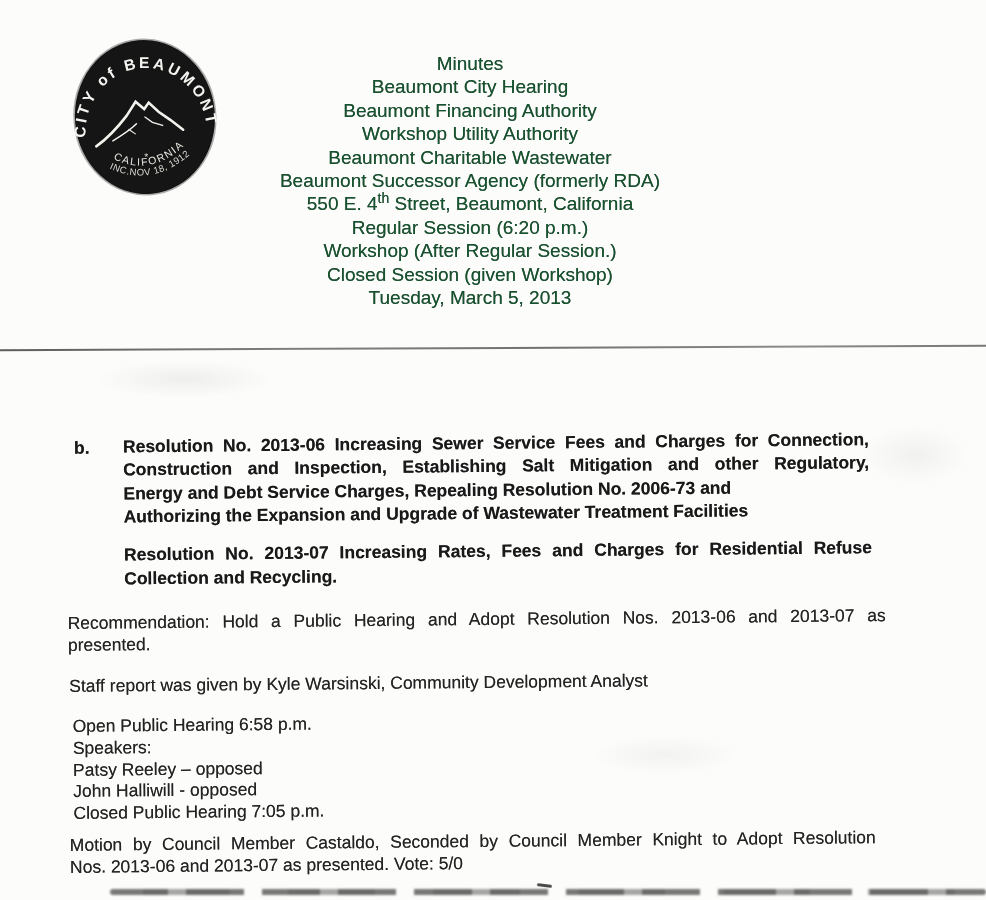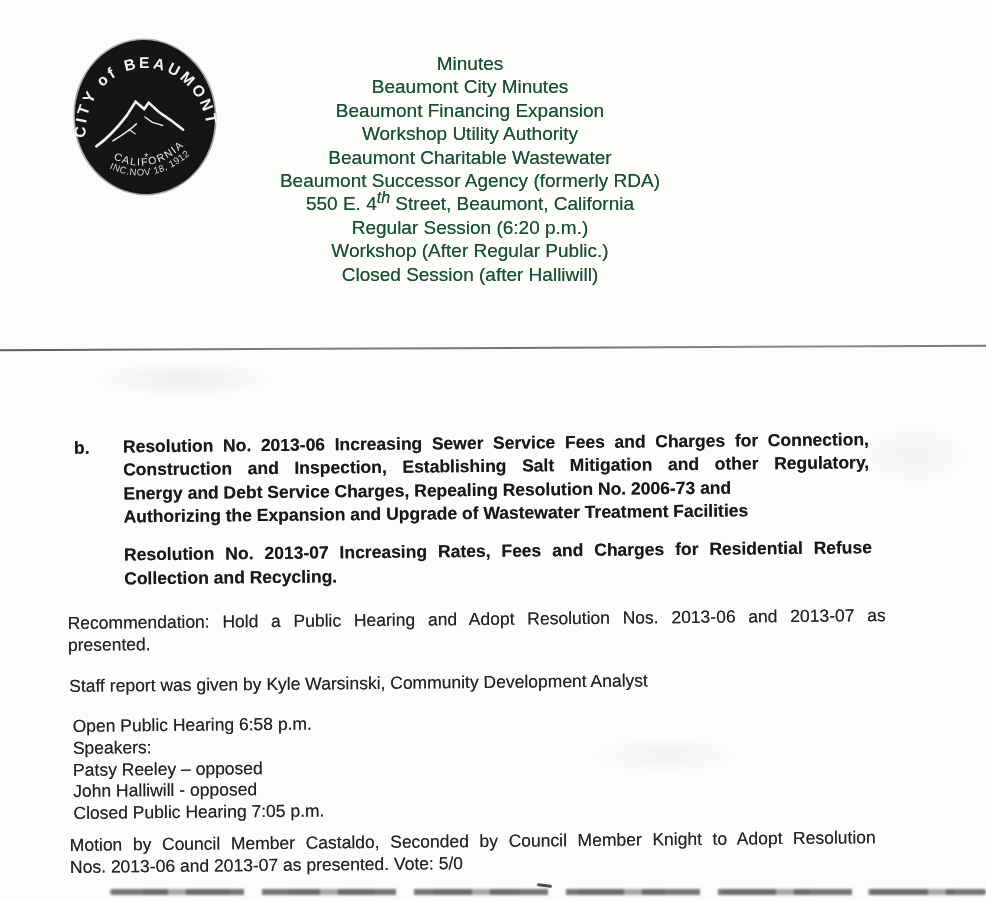--- a/index.html
+++ b/index.html
@@ -13,21 +13,21 @@
 
   
   .seal{position:absolute;left:70px;top:36px;width:150px;height:164px;transform:rotate(-5deg);}
 
   
   .header-block{
     position:absolute;left:0;top:52px;width:940px;
     text-align:center;font-size:19px;line-height:23.4px;color:#14532d;
   }
   .header-line{white-space:nowrap;}
-  .addr sup{font-size:16px;vertical-align:super;line-height:0;font-style:italic;}
+  .addr sup{font-size:14px;vertical-align:super;line-height:0;}
 
   
   .divider{
     position:absolute;left:-4px;top:347px;width:996px;height:2px;
     background:linear-gradient(90deg,#3f3f3f 0%,#6a6a6a 30%,#585858 55%,#777 80%,#606060 100%);
     transform:rotate(-0.25deg);opacity:.85;
   }
 
   
   .smudge{position:absolute;border-radius:50%;pointer-events:none;}
@@ -94,31 +94,32 @@
       <textPath href="#arcCal" startOffset="50%" text-anchor="middle">CALIFORNIA</textPath>
     </text>
     <text font-size="9.5" fill="#d9d8d2" letter-spacing="0.5">
       <textPath href="#arcInc" startOffset="50%" text-anchor="middle">INC.NOV 18, 1912</textPath>
     </text>
   </svg>
 </div>
 
 <div class="header-block scan-text">
   <div class="header-line">Minutes</div>
-  <div class="header-line">Beaumont City Minutes</div>
-  <div class="header-line">Beaumont Financing Expansion</div>
+  <div class="header-line">Beaumont City Hearing</div>
+  <div class="header-line">Beaumont Financing Authority</div>
   <div class="header-line">Workshop Utility Authority</div>
   <div class="header-line">Beaumont Charitable Wastewater</div>
   <div class="header-line">Beaumont Successor Agency (formerly RDA)</div>
   <div class="header-line addr">
     <span>550 E. 4</span><sup>th</sup><span> Street, Beaumont, California</span>
   </div>
   <div class="header-line">Regular Session (6:20 p.m.)</div>
-  <div class="header-line">Workshop (After Regular Public.)</div>
-  <div class="header-line">Closed Session (after Halliwill)</div>
+  <div class="header-line">Workshop (After Regular Session.)</div>
+  <div class="header-line">Closed Session (given Workshop)</div>
+  <div class="header-line">Tuesday, March 5, 2013</div>
 </div>
 
 <div class="divider"></div>
 
 <div class="smudge s1"></div>
 <div class="smudge s2"></div>
 <div class="smudge s3"></div>
 
 <div class="body-skew">
 

